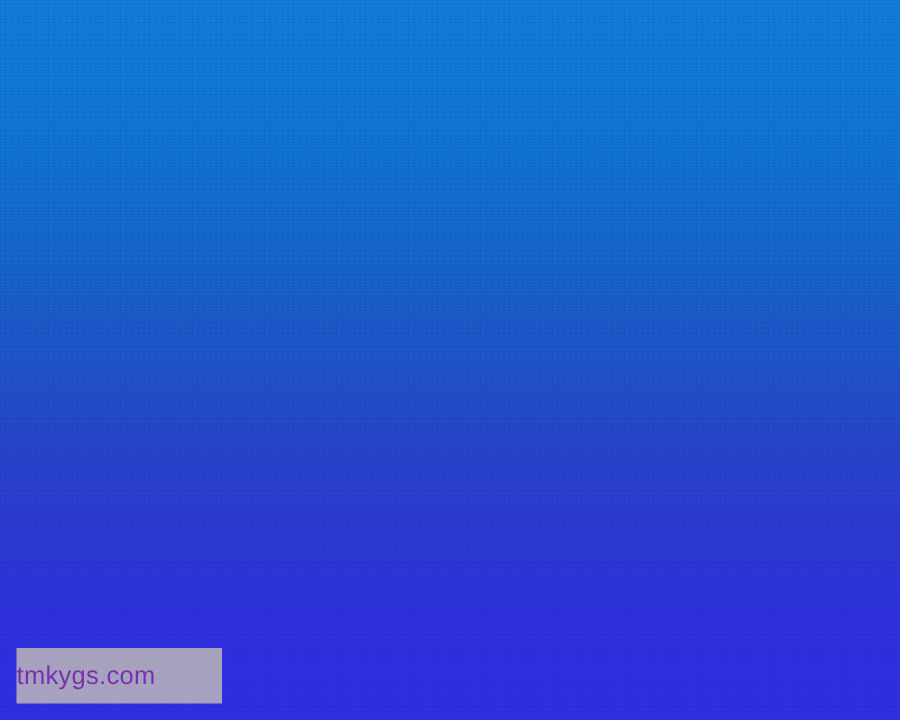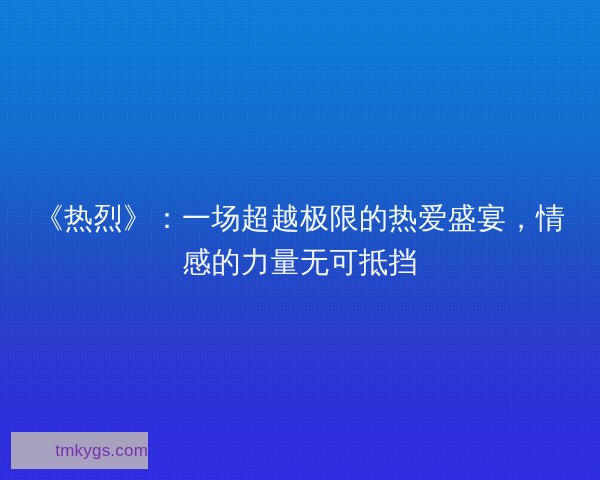--- a/index.html
+++ b/index.html
@@ -76,39 +76,38 @@
   
   #watermark {
     position: absolute;
     left: 11px;
     top: 432px;
     width: 137px;
     height: 37px;
     background: rgba(196, 191, 183, 0.80);
     display: flex;
     align-items: center;
-    justify-content: flex-end;
+    justify-content: flex-start;
   }
   #watermark-text {
     color: #7a2fb0;
     font-size: 17px;
     line-height: 17px;
     letter-spacing: 0.2px;
     font-weight: 400;
     font-family: "Liberation Sans", "DejaVu Sans", sans-serif;
   }
 </style>
 </head>
 <body>
 
 <div id="stage">
 
   <div id="bg-gradient"></div>
   <div id="bg-noise"></div>
   <div id="bg-noise2"></div>
 
-  <div id="headline">《热烈》：一场超越极限的热爱盛宴，情感的力量无可抵挡</div>
 
   <div id="watermark">
     <span id="watermark-text">tmkygs.com</span>
   </div>
 
 </div>
 
 </body></html>

